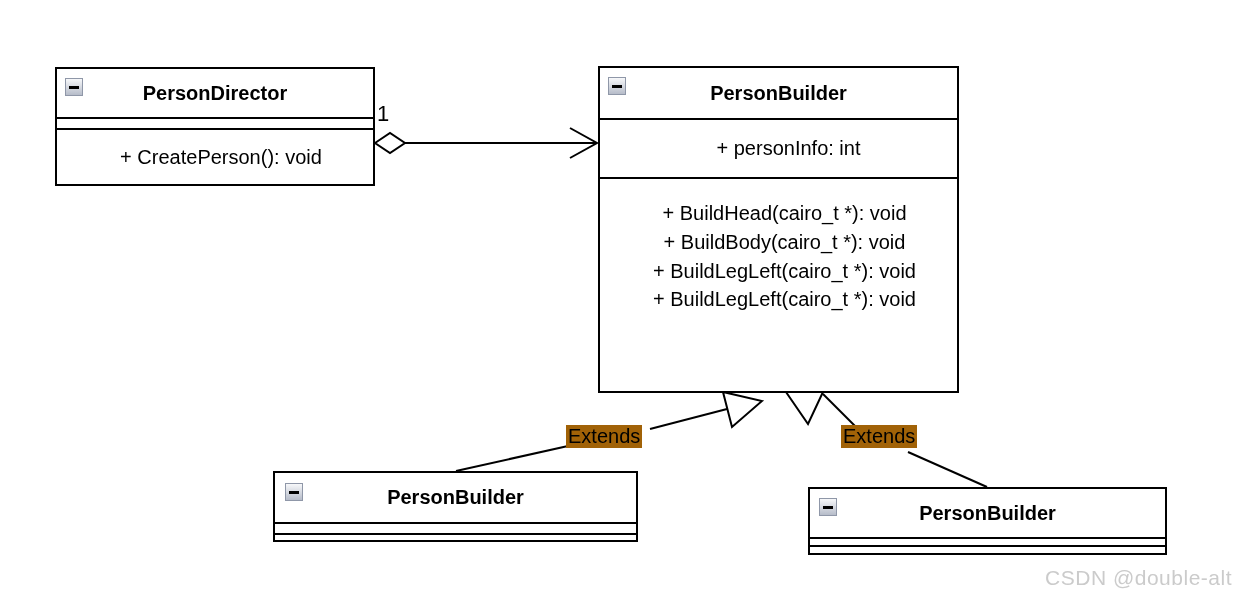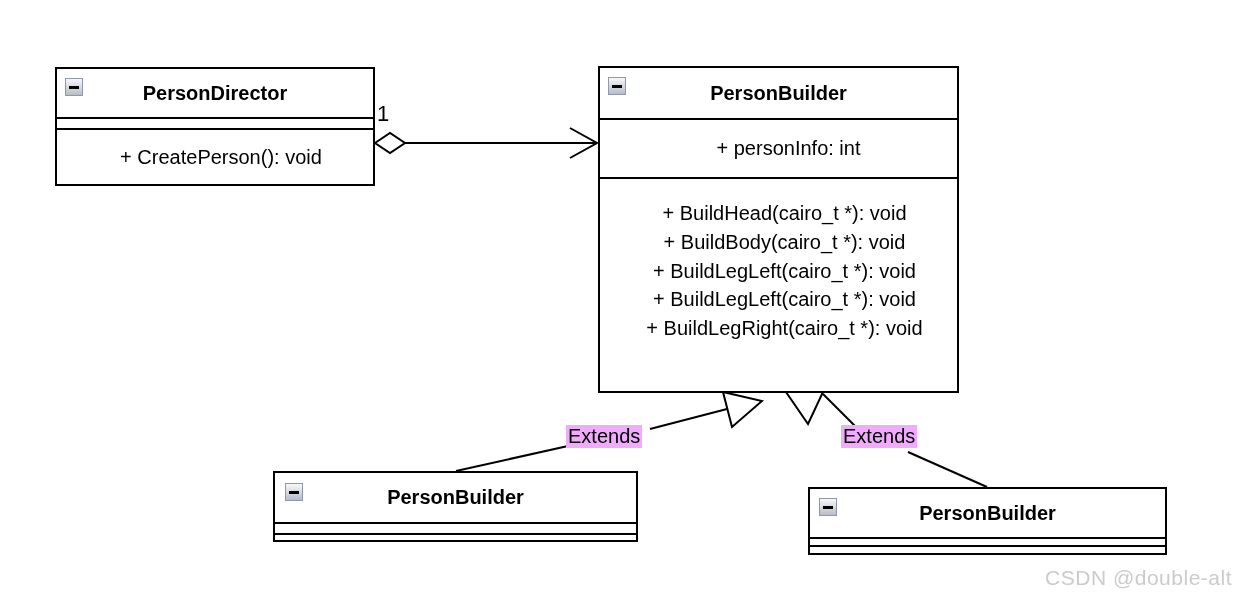--- a/index.html
+++ b/index.html
@@ -105,21 +105,21 @@
   #cls-sub-left .collapse-btn { top: 10px; left: 10px; }
 
   #cls-sub-right { left: 808px; top: 487px; width: 359px; height: 68px; }
   #cls-sub-right .uml-header { height: 50px; }
   #cls-sub-right .uml-attrs  { height: 8px; }
   #cls-sub-right .collapse-btn { top: 9px; left: 9px; }
 
   
   .edge-label {
     position: absolute;
-    background: #f0abfc;
+    background: #a16207;
     font-size: 20px;
     color: #000000;
     padding: 0 2px;
     white-space: nowrap;
   }
   #lbl-extends-left  { left: 566px; top: 425px; }
   #lbl-extends-right { left: 841px; top: 425px; }
   #lbl-multiplicity  {
     position: absolute;
     left: 377px; top: 101px;
@@ -178,21 +178,20 @@
       <span class="uml-title">PersonBuilder</span>
     </div>
     <div class="uml-attrs">
         <div class="member-line">+ personInfo: int</div>
       </div>
     <div class="uml-methods">
         <div class="member-line">+ BuildHead(cairo_t *): void</div>
         <div class="member-line">+ BuildBody(cairo_t *): void</div>
         <div class="member-line">+ BuildLegLeft(cairo_t *): void</div>
         <div class="member-line">+ BuildLegLeft(cairo_t *): void</div>
-        <div class="member-line">+ BuildLegRight(cairo_t *): void</div>
       </div>
   </div>
 
   <div class="uml-class" id="cls-sub-left">
     <div class="uml-header">
       <span class="collapse-btn">
           <span class="bar"></span>
         </span>
       <span class="uml-title">PersonBuilder</span>
     </div>

